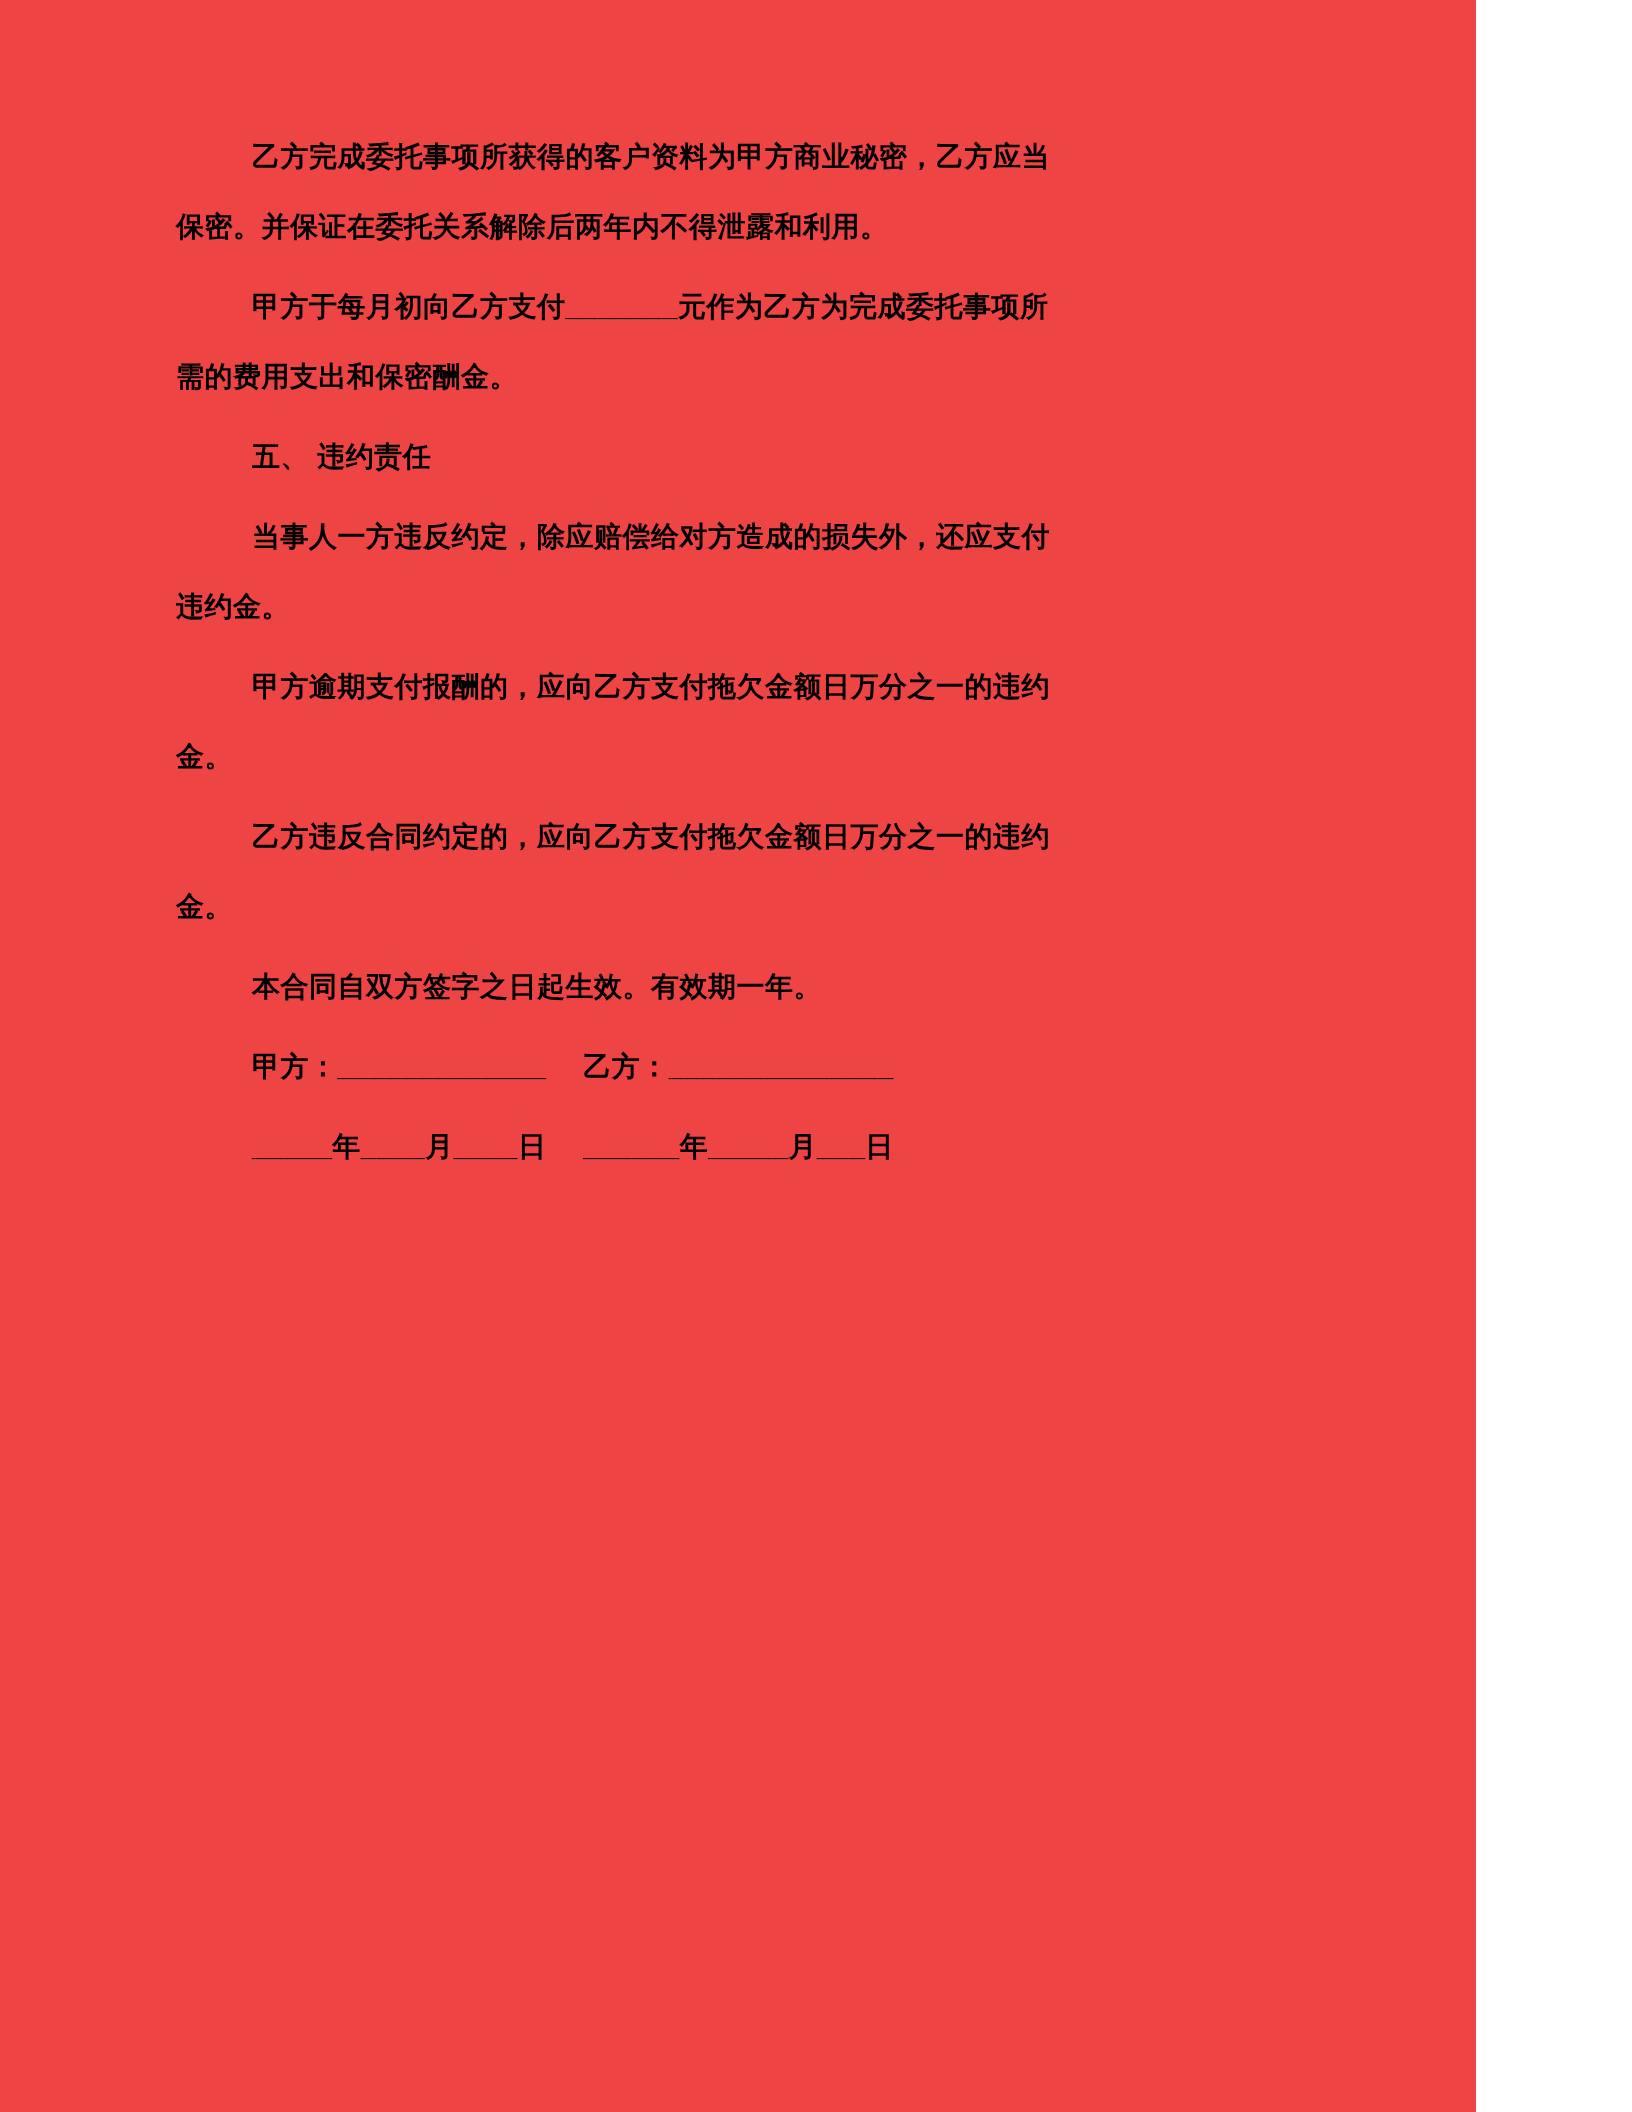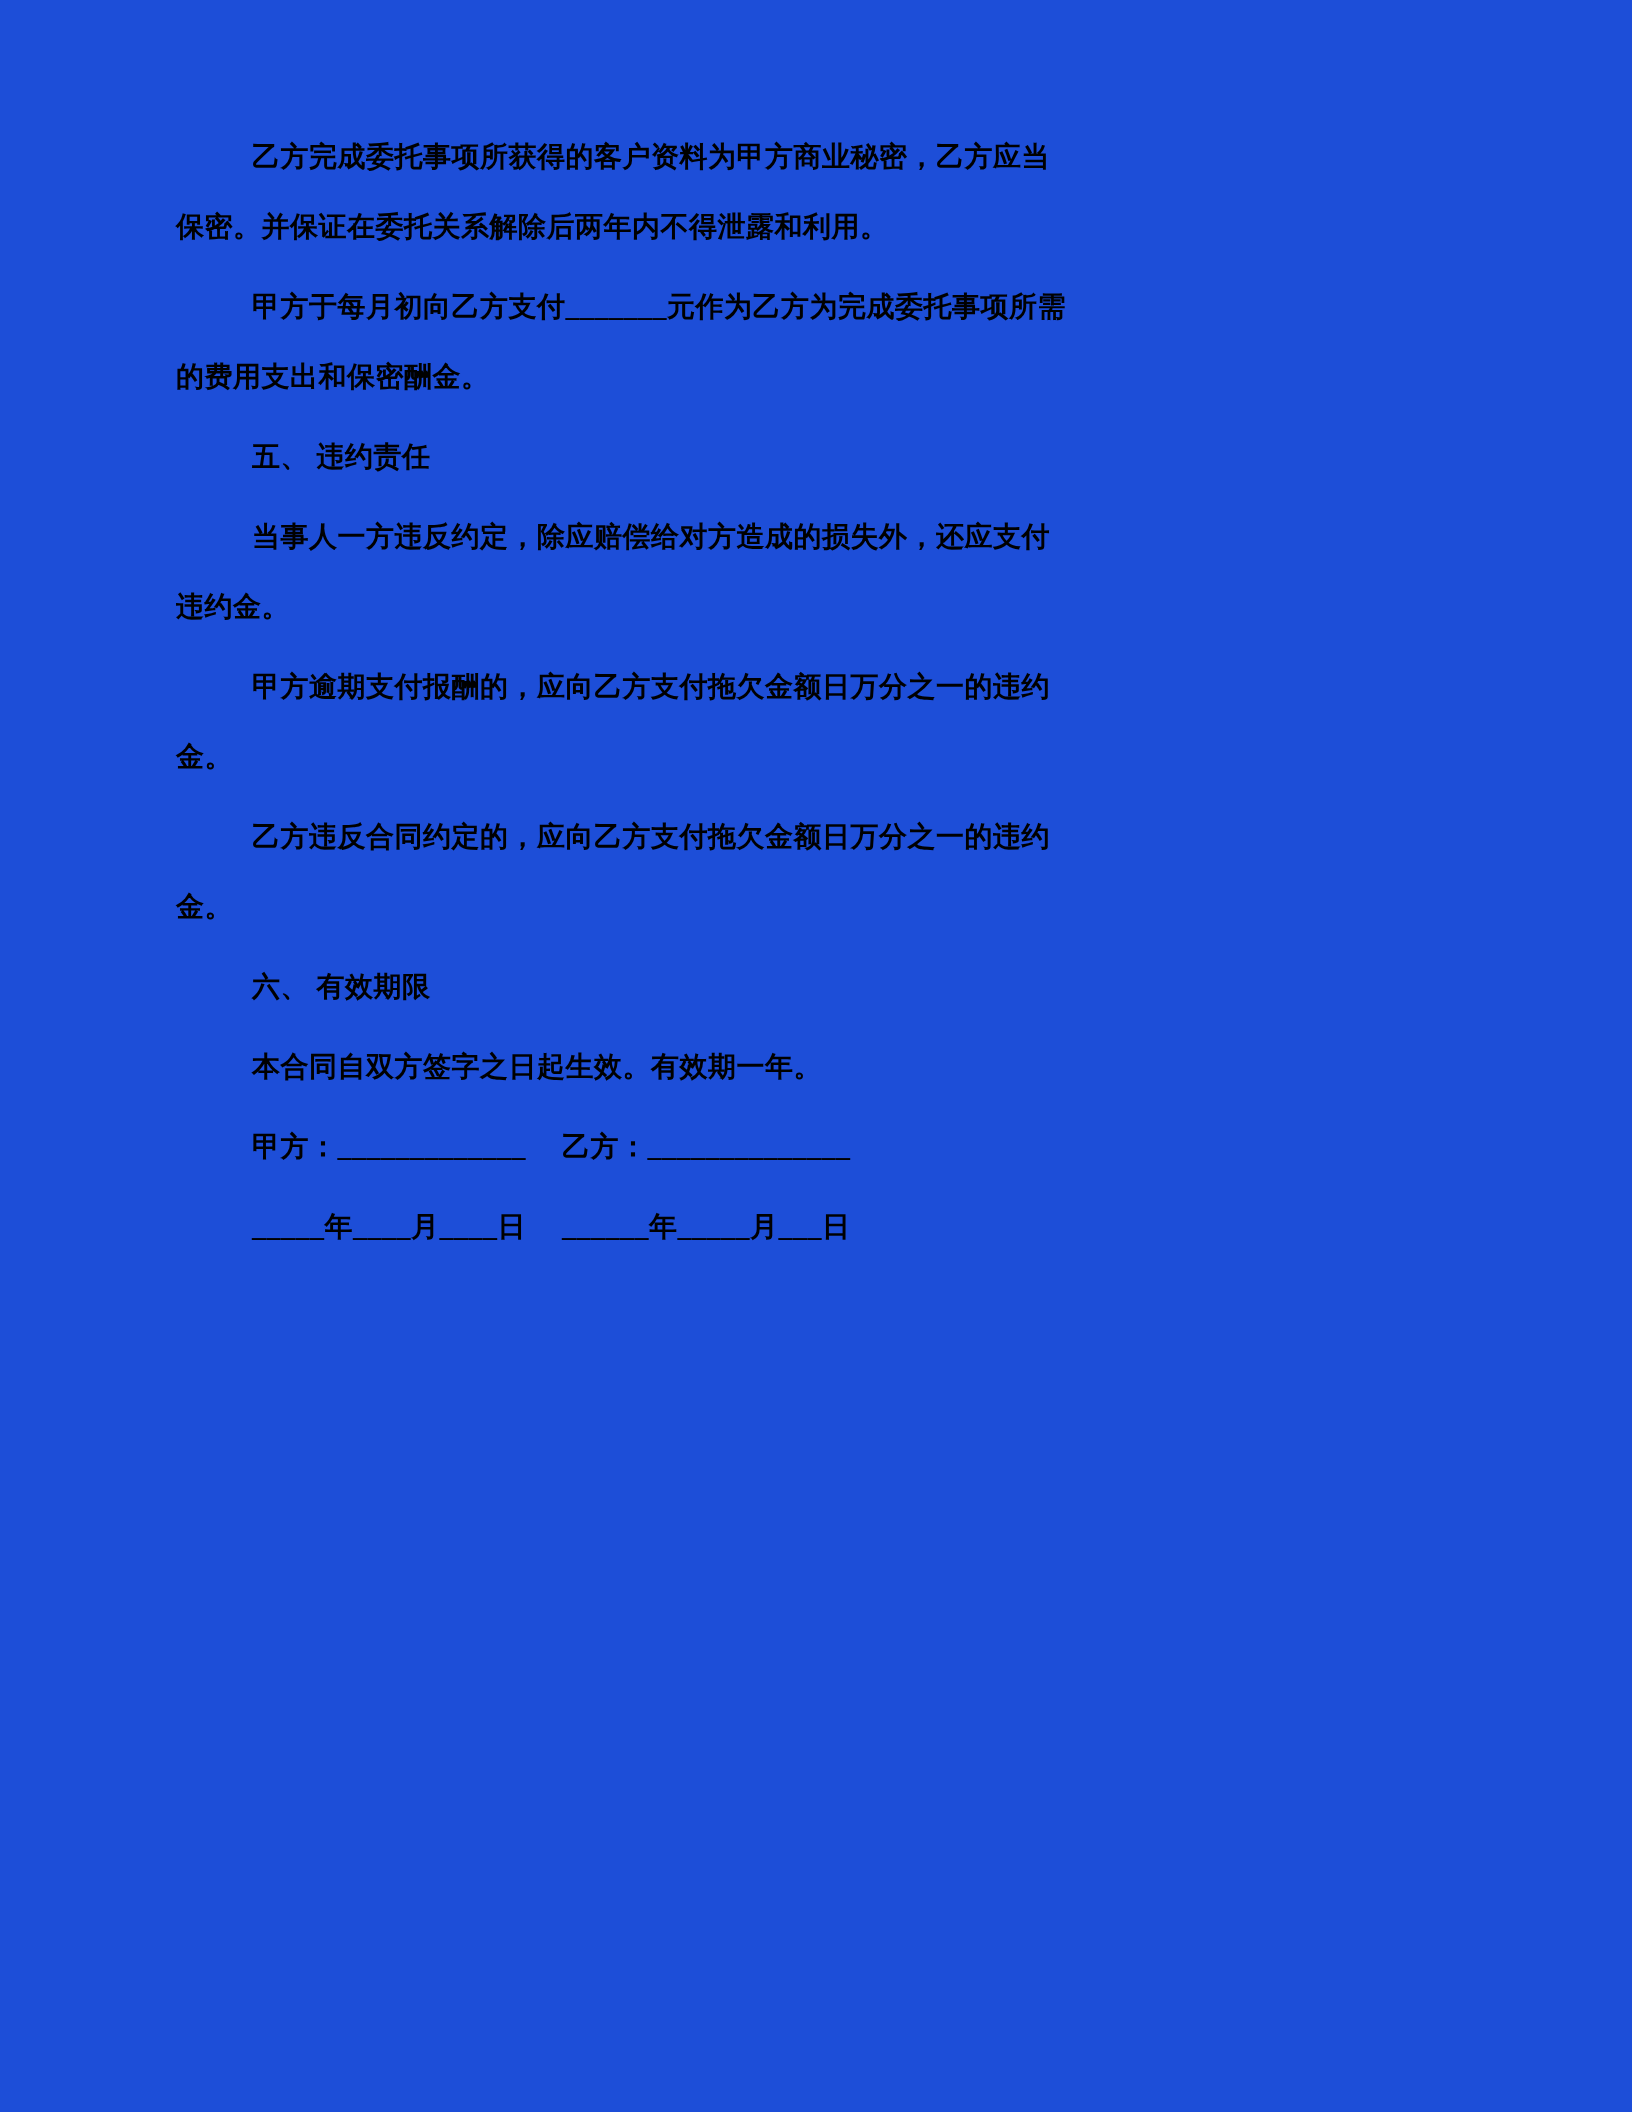--- a/index.html
+++ b/index.html
@@ -2,25 +2,25 @@
 <html><head>
 <meta charset="utf-8">
 <style>
   html, body {
     margin: 0;
     padding: 0;
     background: #ffffff;
   }
   .page {
     position: relative;
-    width: 1632px;
+    width: 1476px;
     height: 2112px;
-    background: #1d4ed8;
+    background: #ef4444;
     overflow: hidden;
-    font-family: Liberation Serif, serif;
+    font-family: Liberation Sans, sans-serif;
   }
   .content {
     position: absolute;
     left: 176px;
     top: 122px;
     width: 892px;
   }
   .para {
     font-size: 28px;
     font-weight: bold;
@@ -51,21 +51,20 @@
     <p class="para">甲方于每月初向乙方支付_______元作为乙方为完成委托事项所需的费用支出和保密酬金。</p>
 
     <p class="para heading">五、 违约责任</p>
 
     <p class="para">当事人一方违反约定，除应赔偿给对方造成的损失外，还应支付违约金。</p>
 
     <p class="para">甲方逾期支付报酬的，应向乙方支付拖欠金额日万分之一的违约金。</p>
 
     <p class="para">乙方违反合同约定的，应向乙方支付拖欠金额日万分之一的违约金。</p>
 
-    <p class="para heading">六、 有效期限</p>
 
     <p class="para">本合同自双方签字之日起生效。有效期一年。</p>
 
     <p class="para signature">甲方：_____________　 乙方：______________</p>
 
     <p class="para signature">_____年____月____日　 ______年_____月___日</p>
 
   </div>
 </div>
 

